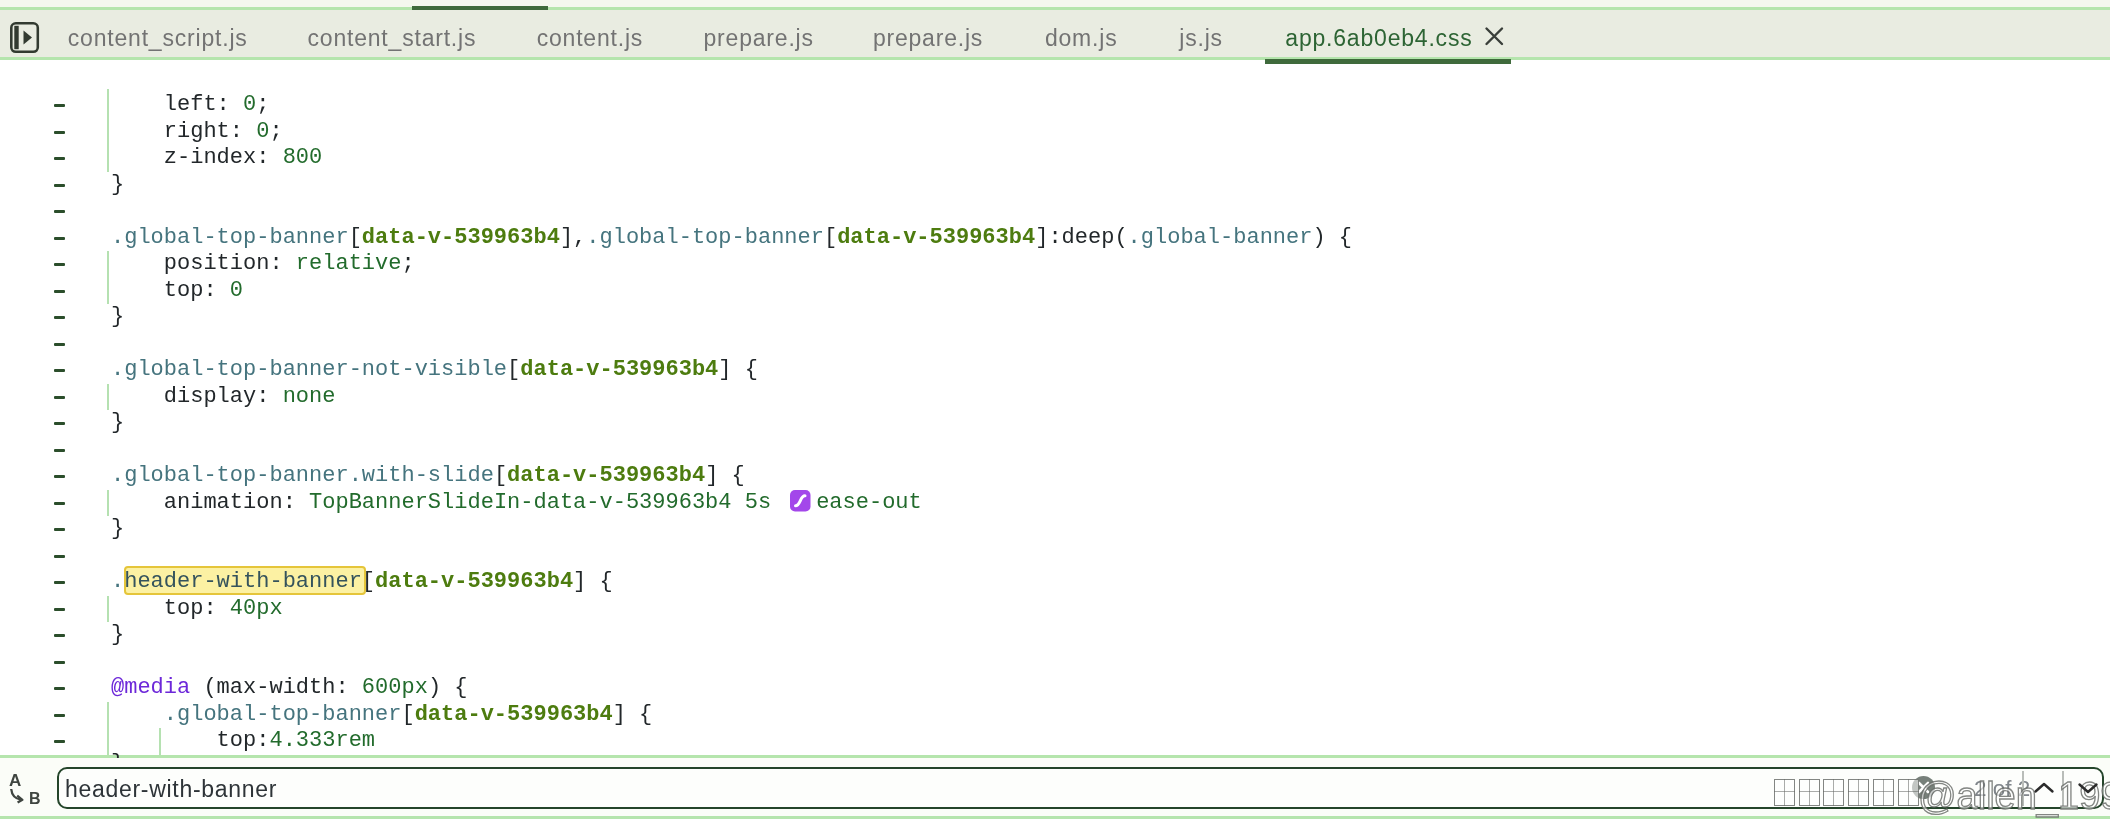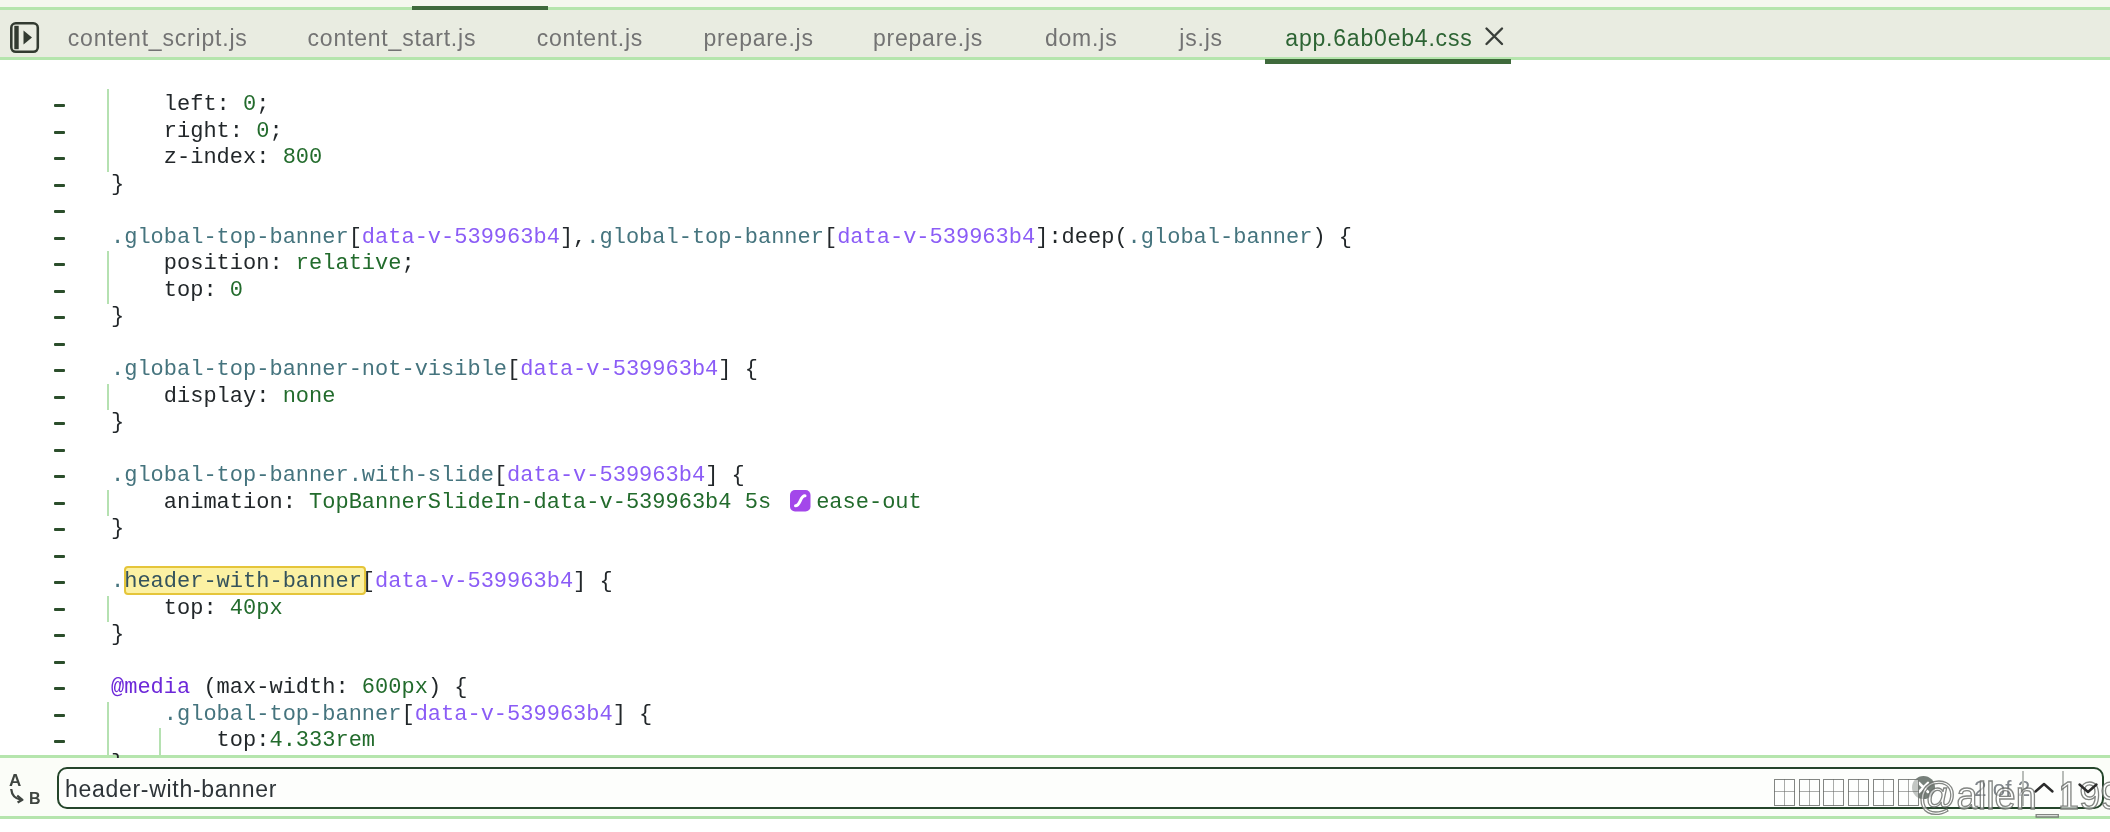--- a/index.html
+++ b/index.html
@@ -11,21 +11,21 @@
 #topdark{left:411.8px;top:6px;width:136.5px;height:3.5px;background:#3f6a3c;}
 #tabbar{left:0;top:9.5px;width:2110px;height:48px;background:#e9ece1;}
 .tab{position:absolute;top:25px;font-size:23px;letter-spacing:0.8px;color:#737373;white-space:pre;}
 #tabline{left:0;top:57px;width:2110px;height:3px;background:#b5e5ad;}
 #activeline{left:1264.8px;top:59.3px;width:246px;height:5px;background:#3f6a3c;z-index:4;}
 
 #code{left:0;top:60px;width:2110px;height:672px;background:#fff;margin-top:28px;}
 pre{position:absolute;left:111px;top:4.25px;margin:0;
   font-family:"Liberation Mono",monospace;font-size:22px;line-height:26.5px;color:#22272a;}
 .sel{color:#45747e;}
-.att{color:#8b5cf6;}
+.att{color:#4d7c0f;font-weight:bold;}
 .val{color:#226b2c;}
 .med{color:#6d28d9;}
 .dash{position:absolute;left:53.5px;width:11.2px;height:3px;background:#2b4e2b;border-radius:1px;}
 .guide{position:absolute;left:107px;width:2px;background:#b5e1b1;}
 #hl{left:124px;top:477.5px;width:241.5px;height:29px;background:#fcf1a3;
   border:2px solid #e5c53a;border-radius:4px;box-sizing:border-box;}
 .hltext{color:#35535c;}
 
 #findsep{left:0;top:755px;width:2110px;height:3px;background:#b5e5ad;}
 #findbar{left:0;top:758px;width:2110px;height:60.5px;background:#fbfdf8;}

